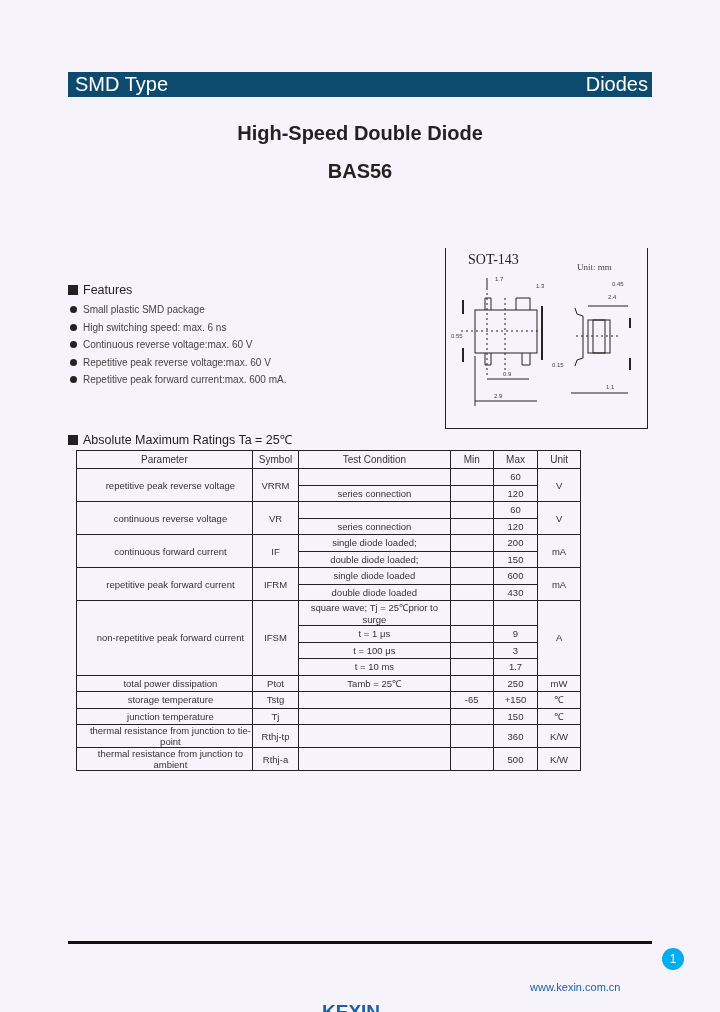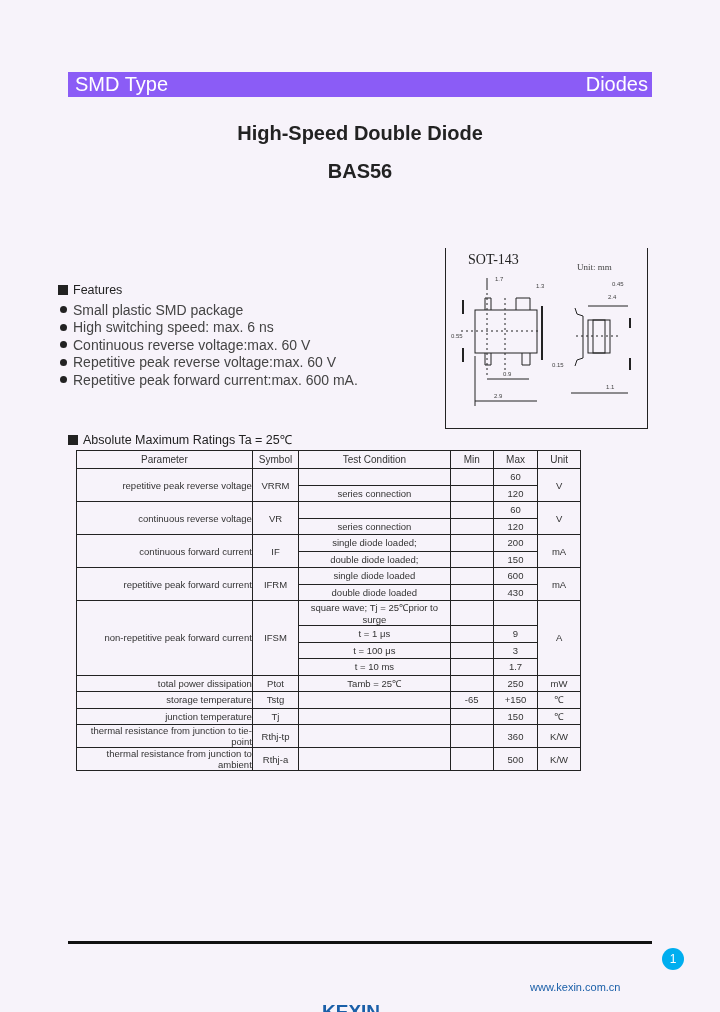--- a/index.html
+++ b/index.html
@@ -1,40 +1,40 @@
 <!DOCTYPE html>
 <html><head>
 <meta charset="utf-8">
 <style>
   html, body { margin:0; padding:0; }
   body { width:720px; height:1012px; background:#f7f3fa; position:relative; font-family:"Liberation Sans", sans-serif; color:#222; overflow:hidden; }
-  .header-bar { position:absolute; left:68px; top:72px; width:584px; height:25px; background:#8b5cf6; color:#fff; }
+  .header-bar { position:absolute; left:68px; top:72px; width:584px; height:25px; background:#0c4a6e; color:#fff; }
   .header-bar .left { position:absolute; left:7px; top:0; font-size:20px; line-height:25px; }
   .header-bar .right { position:absolute; right:4px; top:0; font-size:20px; line-height:25px; }
   .title { position:absolute; left:0; width:720px; text-align:center; font-weight:bold; font-size:20px; color:#222; }
   .title.t1 { top:122px; }
   .title.t2 { top:160px; }
 
-  .features { position:absolute; left:58px; top:283px; font-size:11px; color:#333; }
+  .features { position:absolute; left:68px; top:283px; font-size:11px; color:#333; }
   .sec-head { font-size:12.5px; display:flex; align-items:center; gap:5px; color:#222; }
   .sq { width:10px; height:10px; background:#222; display:inline-block; }
   .feat-list { list-style:none; margin:4px 0 0 2px; padding:0; }
-  .feat-list li { height:17.5px; display:flex; align-items:center; gap:6px; font-size:14px; color:#444; }
+  .feat-list li { height:17.5px; display:flex; align-items:center; gap:6px; font-size:10px; color:#444; }
   .dot { width:7px; height:7px; background:#222; border-radius:50%; display:inline-block; }
 
   .pkg { position:absolute; left:445px; top:248px; width:201px; height:180px; border-left:1px solid #222; border-right:1px solid #222; border-bottom:1px solid #222; }
   .pkg .pkg-name { position:absolute; left:22px; top:4px; font-family:"Liberation Serif", serif; font-size:14px; color:#222; }
   .pkg .pkg-unit { position:absolute; left:131px; top:14px; font-family:"Liberation Serif", serif; font-size:9px; color:#444; }
   .pkg svg { position:absolute; left:0; top:0; }
 
   .ratings-head { position:absolute; left:68px; top:431px; }
   table.rt { position:absolute; left:76px; top:450px; width:505px; border-collapse:collapse; font-size:9.5px; color:#333; }
   table.rt td, table.rt th { border:1.5px solid #222; padding:0; height:15.5px; font-weight:normal; text-align:center; }
   table.rt th { height:17px; font-size:10px; }
-  table.rt td.param { text-align:right; padding-left:12px; }
+  table.rt td.param { text-align:center; padding-left:12px; }
   table.rt td.thin { border-top:1px solid #444; }
   .c-param { width:199px; } .c-sym { width:48px; } .c-cond { width:173px; } .c-min { width:48px; } .c-max { width:48px; } .c-unit { width:47px; }
 
   .foot-line { position:absolute; left:68px; top:941px; width:584px; height:3px; background:#111; }
   .logo { position:absolute; left:322px; top:953px; font-size:19px; font-weight:bold; color:#1a5fa8; letter-spacing:0px;margin-top:48px; }
   .site { position:absolute; left:530px; top:959px; font-size:11px; color:#1a5fa8;margin-top:22px; }
   .page-num { position:absolute; left:662px; top:948px; width:22px; height:22px; border-radius:50%; background:#00aeef; color:#fff; font-size:12px; text-align:center; line-height:22px; }
 </style>
 </head>
 <body>

